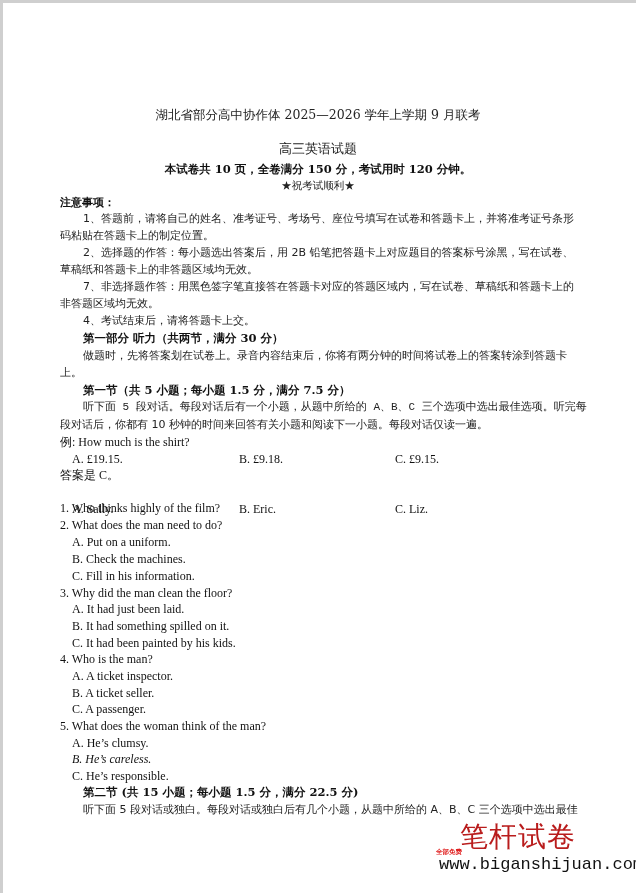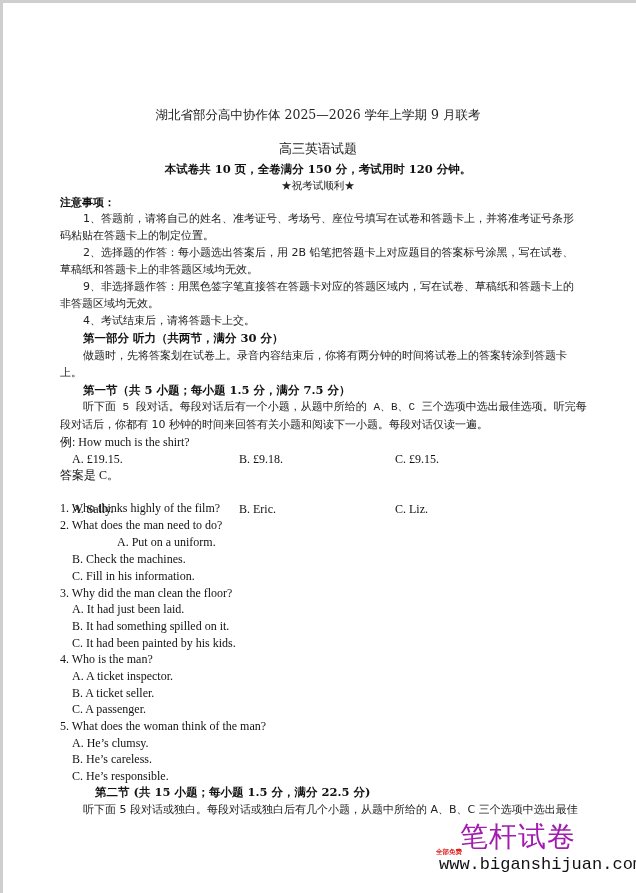--- a/index.html
+++ b/index.html
@@ -16,40 +16,40 @@
   }
   .line { position: absolute; white-space: nowrap; line-height: 1; }
   .c { left: 0; width: 630px; text-align: center; }
   .title { font-size: 12.5px; color: #222; }
   .subtitle { font-size: 13px; color: #222; }
   .info { font-size: 11.5px; font-weight: bold; }
   .wish { font-size: 10.5px; color: #222; }
   .sans { font-family: "DejaVu Sans", "Liberation Sans", sans-serif; font-size: 11px; color: #222; text-align: center; }
   .bold { font-weight: bold; font-family: "DejaVu Serif", "Liberation Serif", serif; font-size: 11.5px; }
   .en { font-family: "Liberation Serif", "DejaVu Serif", serif; font-size: 12px; color: #111; }
-  .logo-main { font-family: "DejaVu Sans", sans-serif; font-size: 28px; color: #a21caf; letter-spacing: 1px; }
+  .logo-main { font-family: "DejaVu Sans", sans-serif; font-size: 28px; color: #b91c1c; letter-spacing: 1px; }
   .logo-url { font-family: "Liberation Mono", "DejaVu Sans Mono", monospace; font-size: 17px; color: #111; }
   .logo-badge { font-family: "DejaVu Sans", sans-serif; font-size: 6.5px; color: #e02020; font-weight: bold; }
 </style>
 </head>
 <body>
 
 <div class="page">
 
   <div class="line c title" style="top:106px;">湖北省部分高中协作体 2025—2026 学年上学期 9 月联考</div>
   <div class="line c subtitle" style="top:139px;">高三英语试题</div>
   <div class="line c info" style="top:161px;">本试卷共 10 页，全卷满分 150 分，考试用时 120 分钟。</div>
   <div class="line c wish" style="top:177px;">★祝考试顺利★</div>
 
   <div class="line bold" style="left:57px; top:194px; font-size:11px;">注意事项：</div>
   <div class="line sans" style="left:80px; top:210px;">1、答题前，请将自己的姓名、准考证号、考场号、座位号填写在试卷和答题卡上，并将准考证号条形</div>
   <div class="line sans" style="left:57px; top:227px;">码粘贴在答题卡上的制定位置。</div>
   <div class="line sans" style="left:80px; top:244px;">2、选择题的作答：每小题选出答案后，用 2B 铅笔把答题卡上对应题目的答案标号涂黑，写在试卷、</div>
   <div class="line sans" style="left:57px; top:261px;">草稿纸和答题卡上的非答题区域均无效。</div>
-  <div class="line sans" style="left:80px; top:278px;">9、非选择题作答：用黑色签字笔直接答在答题卡对应的答题区域内，写在试卷、草稿纸和答题卡上的</div>
+  <div class="line sans" style="left:80px; top:278px;">7、非选择题作答：用黑色签字笔直接答在答题卡对应的答题区域内，写在试卷、草稿纸和答题卡上的</div>
   <div class="line sans" style="left:57px; top:295px;">非答题区域均无效。</div>
   <div class="line sans" style="left:80px; top:312px;">4、考试结束后，请将答题卡上交。</div>
 
   <div class="line bold" style="left:80px; top:330px;">第一部分 听力（共两节，满分 30 分）</div>
   <div class="line sans" style="left:80px; top:347px;">做题时，先将答案划在试卷上。录音内容结束后，你将有两分钟的时间将试卷上的答案转涂到答题卡</div>
   <div class="line sans" style="left:57px; top:364px;">上。</div>
 
   <div class="line bold" style="left:80px; top:382px;">第一节（共 5 小题；每小题 1.5 分，满分 7.5 分）</div>
   <div class="line sans" style="left:80px; top:399px;font-family:Liberation Mono, monospace;">听下面 5 段对话。每段对话后有一个小题，从题中所给的 A、B、C 三个选项中选出最佳选项。听完每</div>
   <div class="line sans" style="left:57px; top:416px;">段对话后，你都有 10 秒钟的时间来回答有关小题和阅读下一小题。每段对话仅读一遍。</div>
@@ -59,40 +59,40 @@
   <div class="line en" style="left:236px; top:450px;">B. £9.18.</div>
   <div class="line en" style="left:392px; top:450px;">C. £9.15.</div>
   <div class="line en" style="left:57px; top:466px;">答案是 C。</div>
 
   <div class="line en" style="left:57px; top:483px;margin-top:16px;">1. Who thinks highly of the film?</div>
   <div class="line en" style="left:69px; top:500px;">A. Sally.</div>
   <div class="line en" style="left:236px; top:500px;">B. Eric.</div>
   <div class="line en" style="left:392px; top:500px;">C. Liz.</div>
 
   <div class="line en" style="left:57px; top:516px;">2. What does the man need to do?</div>
-  <div class="line en" style="left:69px; top:533px;margin-left:45px;">A. Put on a uniform.</div>
+  <div class="line en" style="left:69px; top:533px;">A. Put on a uniform.</div>
   <div class="line en" style="left:69px; top:550px;">B. Check  the machines.</div>
   <div class="line en" style="left:69px; top:567px;">C. Fill in his information.</div>
 
   <div class="line en" style="left:57px; top:584px;">3. Why did the man clean the floor?</div>
   <div class="line en" style="left:69px; top:600px;">A. It had just been laid.</div>
   <div class="line en" style="left:69px; top:617px;">B. It had something spilled on it.</div>
   <div class="line en" style="left:69px; top:634px;">C. It had been painted by his kids.</div>
 
   <div class="line en" style="left:57px; top:650px;">4. Who is the man?</div>
   <div class="line en" style="left:69px; top:667px;">A. A ticket inspector.</div>
   <div class="line en" style="left:69px; top:684px;">B. A ticket seller.</div>
   <div class="line en" style="left:69px; top:700px;">C. A passenger.</div>
 
   <div class="line en" style="left:57px; top:717px;">5. What does the woman think of the man?</div>
   <div class="line en" style="left:69px; top:734px;">A. He’s clumsy.</div>
-  <div class="line en" style="left:69px; top:750px;">B. He’s careless.</div>
+  <div class="line en" style="left:69px; top:750px;font-style:italic;">B. He’s careless.</div>
   <div class="line en" style="left:69px; top:767px;">C. He’s responsible.</div>
 
-  <div class="line bold" style="left:92px; top:784px;text-align:right;">第二节 (共 15 小题；每小题 1.5 分，满分 22.5 分)</div>
+  <div class="line bold" style="left:80px; top:784px;text-align:right;">第二节 (共 15 小题；每小题 1.5 分，满分 22.5 分)</div>
   <div class="line sans" style="left:80px; top:801px;">听下面 5 段对话或独白。每段对话或独白后有几个小题，从题中所给的 A、B、C 三个选项中选出最佳</div>
 
   <div>
     <div class="line logo-badge" style="left:433px; top:846px;">全部免费</div>
     <div class="line logo-main" style="left:457px; top:820px;">笔杆试卷</div>
     <div class="line logo-url" style="left:436px; top:853px;">www.biganshijuan.com</div>
   </div>
 
 </div>
 

